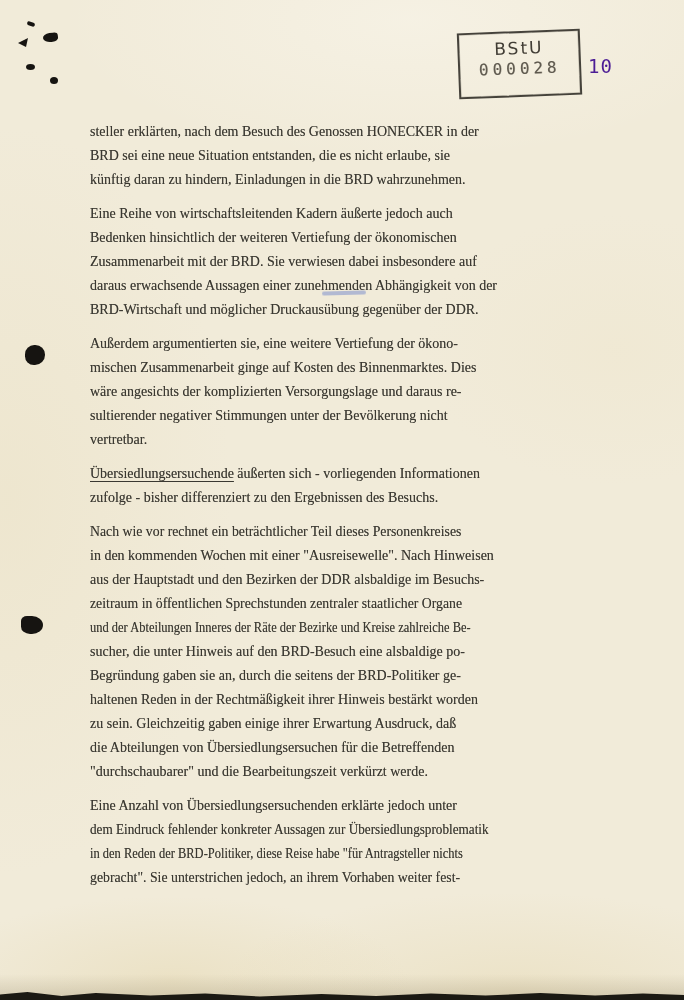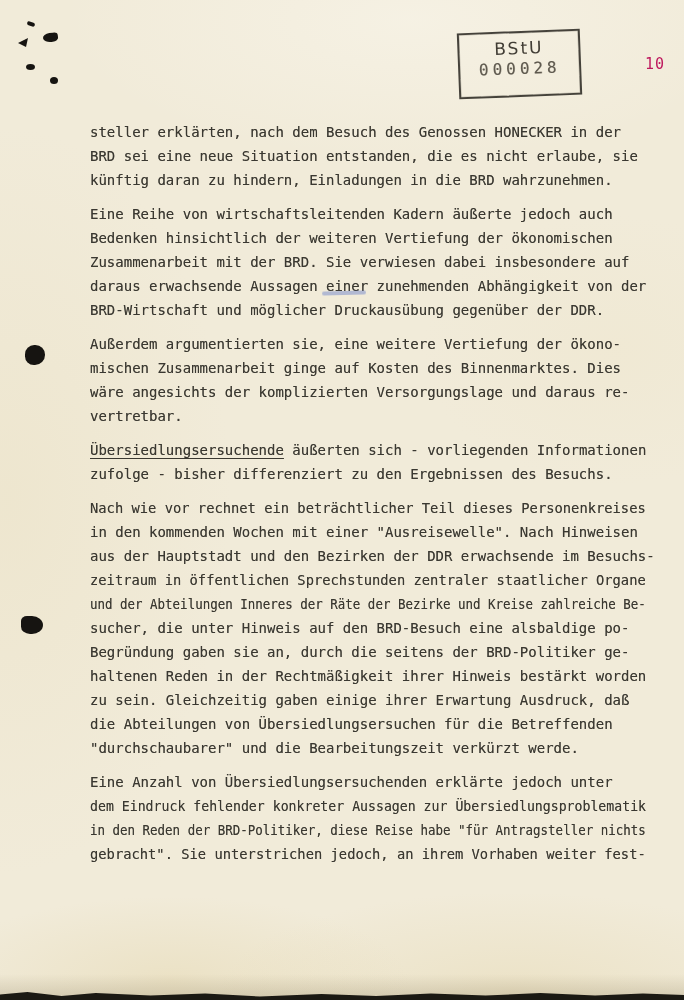--- a/index.html
+++ b/index.html
@@ -24,21 +24,21 @@
       radial-gradient(ellipse 500px 200px at 60% 2%, rgba(250,247,238,0.5), transparent 70%),
       radial-gradient(ellipse 260px 180px at 90% 35%, rgba(236,226,196,0.25), transparent 75%);
   }
   
   .document-body {
     position: absolute; left: 90px; top: 120px; width: 556px;
     color: #3a3831;
     font-size: 14px; line-height: 24px;
     letter-spacing: 0px;
   }
-  .para { margin: 0 0 10px 0; }
+  .para { margin: 0 0 10px 0; font-family: Liberation Serif, serif; }
   .line {
     white-space: nowrap;
     transform-origin: left center;
     text-shadow: 0 0 0.5px rgba(58,56,49,0.55);
   }
   .line .underline { text-decoration: underline; text-underline-offset: 3px; }
   
   .stamp {
     position: absolute; left: 458px; top: 31px;
     width: 119px; height: 62px;
@@ -53,22 +53,22 @@
     font-size: 17px; letter-spacing: 2px;
     color: #413d35;
   }
   .stamp-number {
     margin-top: 1px;
     font-size: 16px; letter-spacing: 4px;
     color: rgba(70,65,55,0.78);
     text-shadow: 0.5px 0 0 rgba(70,65,55,0.4);
   }
   .page-number {
-    position: absolute; left: 645px; top: 55px;
-    font-size: 15px; color: #be185d;
+    position: absolute; left: 588px; top: 55px;
+    font-size: 19px; color: #4c1d95;
     letter-spacing: 1px;
   }
   
   .ink { position: absolute; background: #161411; }
   .speck-1 { left: 27px; top: 22px;  width: 8px;  height: 4px;  border-radius: 2px; transform: rotate(18deg); }
   .speck-2 { left: 43px; top: 33px;  width: 15px; height: 9px;  border-radius: 60% 40% 50% 70%; transform: rotate(-8deg); }
   .speck-3 { left: 18px; top: 38px;  width: 10px; height: 9px;  clip-path: polygon(0 55%, 100% 0, 80% 100%); }
   .speck-4 { left: 26px; top: 64px;  width: 9px;  height: 6px;  border-radius: 50%; }
   .speck-5 { left: 50px; top: 77px;  width: 8px;  height: 7px;  border-radius: 50%; }
   .blob-1  { left: 25px; top: 345px; width: 20px; height: 20px; border-radius: 46% 48% 50% 44%; }
@@ -120,30 +120,31 @@
         <div class="line"><span>Eine Reihe von wirtschaftsleitenden Kadern äußerte jedoch auch</span></div>
         <div class="line"><span>Bedenken hinsichtlich der weiteren Vertiefung der ökonomischen</span></div>
         <div class="line"><span>Zusammenarbeit mit der BRD. Sie verwiesen dabei insbesondere auf</span></div>
         <div class="line"><span>daraus erwachsende Aussagen einer zunehmenden Abhängigkeit von der</span></div>
         <div class="line"><span>BRD-Wirtschaft und möglicher Druckausübung gegenüber der DDR.</span></div>
       </div>
       <div class="para">
         <div class="line"><span>Außerdem argumentierten sie, eine weitere Vertiefung der ökono-</span></div>
         <div class="line"><span>mischen Zusammenarbeit ginge auf Kosten des Binnenmarktes. Dies</span></div>
         <div class="line"><span>wäre angesichts der komplizierten Versorgungslage und daraus re-</span></div>
+        <div class="line"><span>sultierender negativer Stimmungen unter der Bevölkerung nicht</span></div>
         <div class="line"><span>vertretbar.</span></div>
       </div>
       <div class="para">
         <div class="line"><span class="underline">Übersiedlungsersuchende</span><span> äußerten sich - vorliegenden Informationen</span></div>
         <div class="line"><span>zufolge - bisher differenziert zu den Ergebnissen des Besuchs.</span></div>
       </div>
       <div class="para">
         <div class="line" style="transform: scaleX(0.9841);"><span>Nach wie vor rechnet ein beträchtlicher Teil dieses Personenkreises</span></div>
         <div class="line"><span>in den kommenden Wochen mit einer "Ausreisewelle". Nach Hinweisen</span></div>
-        <div class="line"><span>aus der Hauptstadt und den Bezirken der DDR erwachsende im Besuchs-</span></div>
+        <div class="line"><span>aus der Hauptstadt und den Bezirken der DDR alsbaldige im Besuchs-</span></div>
         <div class="line" style="transform: scaleX(0.9841);"><span>zeitraum in öffentlichen Sprechstunden zentraler staatlicher Organe</span></div>
         <div class="line" style="transform: scaleX(0.891);"><span>und der Abteilungen Inneres der Räte der Bezirke und Kreise zahlreiche Be-</span></div>
         <div class="line"><span>sucher, die unter Hinweis auf den BRD-Besuch eine alsbaldige po-</span></div>
         <div class="line"><span>Begründung gaben sie an, durch die seitens der BRD-Politiker ge-</span></div>
         <div class="line"><span>haltenen Reden in der Rechtmäßigkeit ihrer Hinweis bestärkt worden</span></div>
         <div class="line"><span>zu sein. Gleichzeitig gaben einige ihrer Erwartung Ausdruck, daß</span></div>
         <div class="line"><span>die Abteilungen von Übersiedlungsersuchen für die Betreffenden</span></div>
         <div class="line"><span>"durchschaubarer" und die Bearbeitungszeit verkürzt werde.</span></div>
       </div>
       <div class="para">

